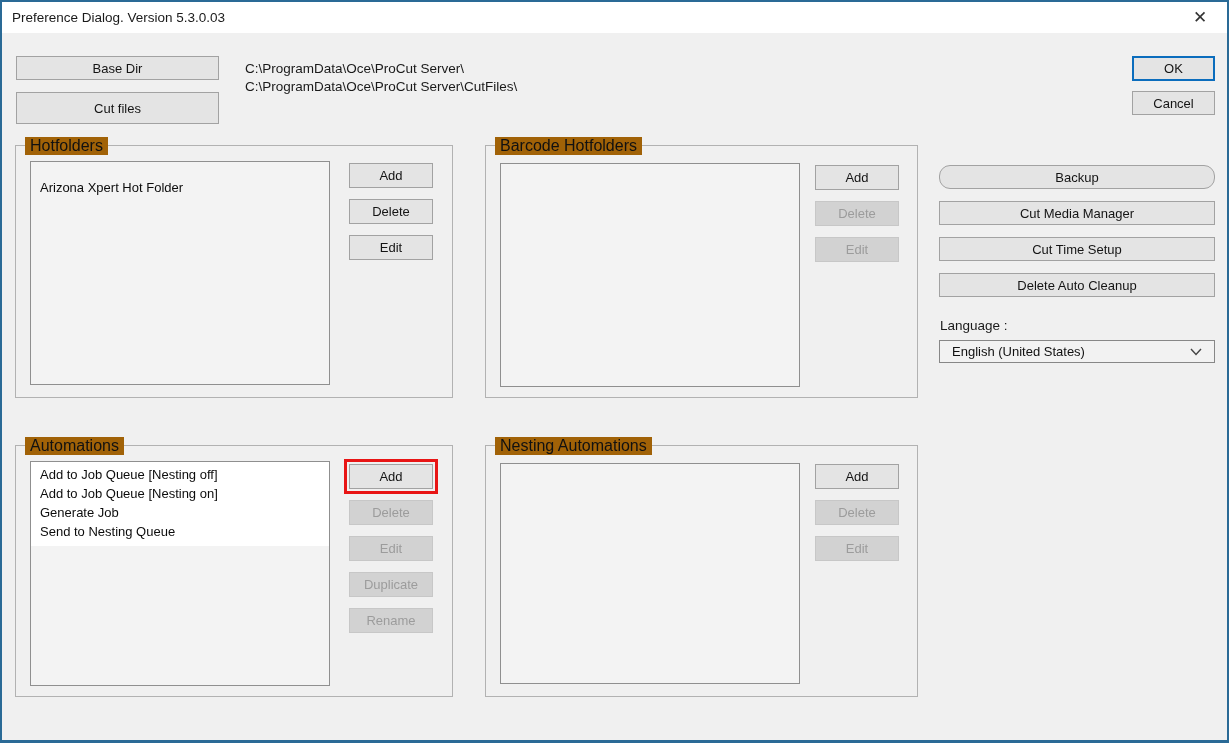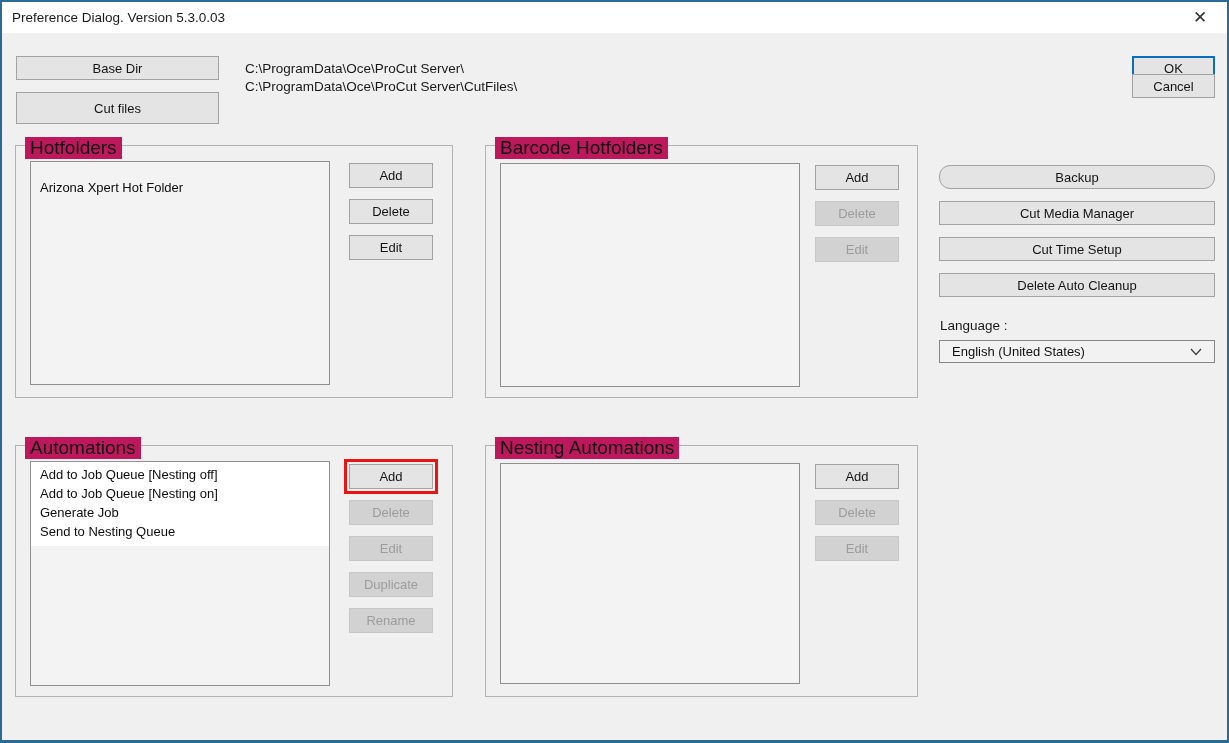--- a/index.html
+++ b/index.html
@@ -50,22 +50,22 @@
   .path-text {
     position:absolute; font-size:13.5px; color:#1a1a1a; white-space:nowrap;
   }
 
   .group {
     position:absolute;
     border:1px solid #b2b2b2;
   }
   .group-title {
     position:absolute; top:-9px; left:9px;
-    background:#be185d; padding:0 5px;
-    font-size:19px; color:#111; white-space:nowrap;
+    background:#a16207; padding:0 5px;
+    font-size:16px; color:#111; white-space:nowrap;
   }
 
   .listbox {
     position:absolute;
     background:#f3f3f3;
     border:1px solid #8f8f8f;
     overflow:hidden;
   }
   .list-item {
     height:19px; line-height:19px;
@@ -97,21 +97,21 @@
   </div>
   <div class="close-btn">✕</div>
 
   <button class="btn" style="left:14px; top:54px; width:203px; height:24px;">Base Dir</button>
   <div class="path-text" style="left:243px; top:59px;">C:\ProgramData\Oce\ProCut Server\</div>
 
   <button class="btn" style="left:14px; top:90px; width:203px; height:32px;">Cut files</button>
   <div class="path-text" style="left:243px; top:77px;">C:\ProgramData\Oce\ProCut Server\CutFiles\</div>
 
   <button class="btn default-focus" style="left:1130px; top:54px; width:83px; height:25px;">OK</button>
-  <button class="btn" style="left:1130px; top:72px; width:83px; height:24px;">Cancel</button>
+  <button class="btn" style="left:1130px; top:89px; width:83px; height:24px;">Cancel</button>
 
   <div class="group" style="left:13px; top:143px; width:438px; height:253px;">
     <div class="group-title">Hotfolders</div>
     <div class="listbox plain" style="left:14px; top:15px; width:300px; height:224px;">
       <div class="list-item">Arizona Xpert Hot Folder</div>
     </div>
     <button class="btn" style="left:333px; top:17px; width:84px; height:25px;">Add</button>
     <button class="btn" style="left:333px; top:53px; width:84px; height:25px;">Delete</button>
     <button class="btn" style="left:333px; top:89px; width:84px; height:25px;">Edit</button>
   </div>

